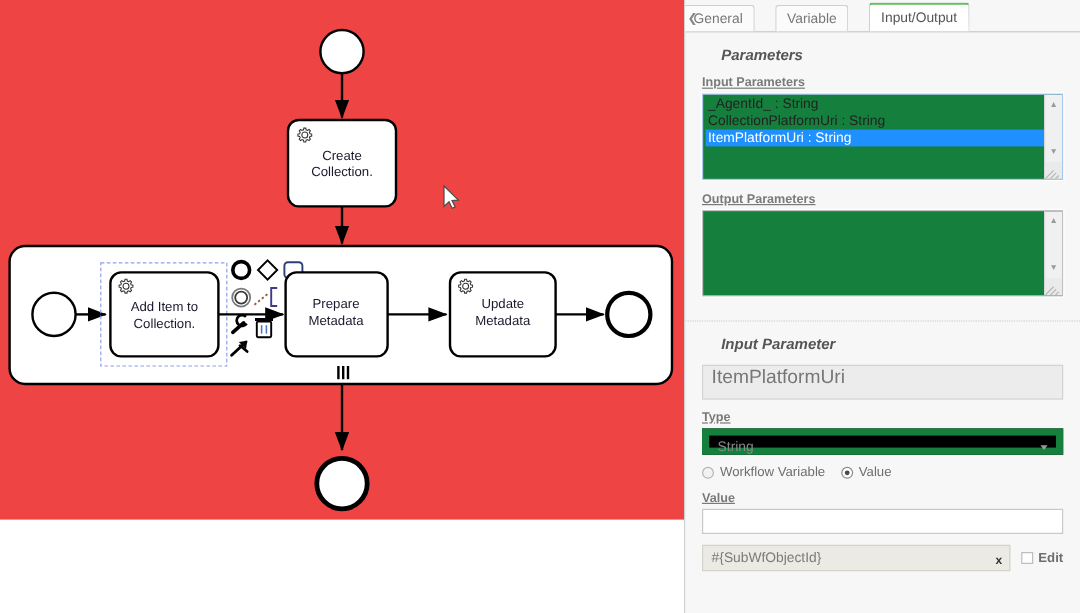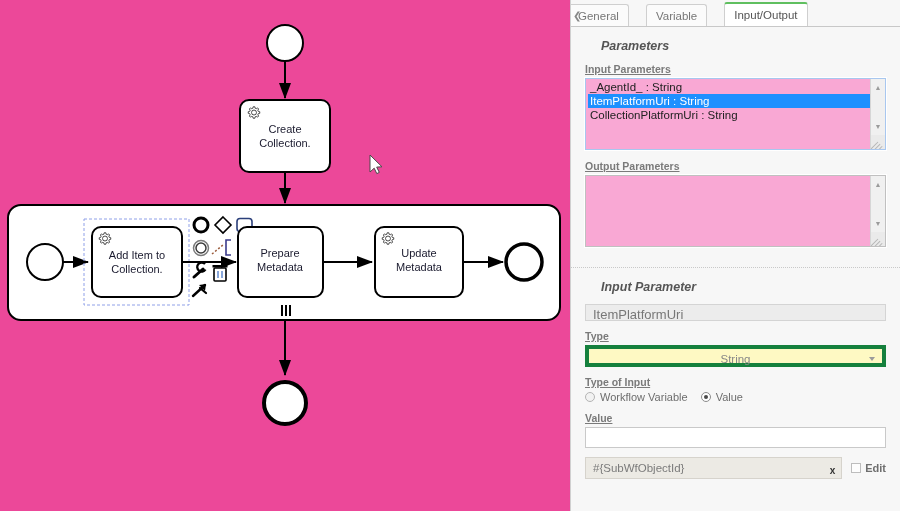--- a/index.html
+++ b/index.html
@@ -3,22 +3,22 @@
 <meta charset="utf-8">
 <style>
   html,body{margin:0;padding:0;}
   body{
     width:900px;height:511px;overflow:hidden;
     font-family:"Liberation Sans",sans-serif;
     background:#ffffff;position:relative;
   }
   
   #canvas{
-    position:absolute;left:0;top:0;width:570px;height:511px;
-    background:#ec4899;overflow:hidden;
+    position:absolute;left:0;top:0;width:570px;height:433px;
+    background:#ef4444;overflow:hidden;
   }
   #canvas svg{display:block;}
   .bpmn-label{
     font-family:"Liberation Sans",sans-serif;
     font-size:11px;fill:#1a1a2e;text-anchor:middle;
   }
   
   #panel{
     position:absolute;left:570px;top:0;width:330px;height:511px;
     background:#f7f7f7;border-left:1px solid #d0d0d0;
@@ -61,21 +61,21 @@
     font-size:12.5px;font-style:italic;font-weight:bold;
     color:#555;margin:4px 0 10px 16px;
   }
   .field-label{
     font-size:10.5px;font-weight:bold;color:#7a7a7a;
     margin:0 0 3px 0;
     text-decoration:underline;
   }
   .listbox{
     width:100%;height:72px;box-sizing:border-box;
-    background:#f9a8d4;border:1px solid #a8c7ef;
+    background:#15803d;border:1px solid #a8c7ef;
     position:relative;overflow:hidden;margin-bottom:10px;
     outline:1px solid #ffffff;
   }
   .listbox.plain{border:1px solid #c0c0c0;}
   .listbox .list-inner{
     position:absolute;left:0;top:0;right:15px;bottom:0;
     padding:1px 0 0 2px;
   }
   .list-item{
     font-size:11.5px;color:#222;line-height:14px;
@@ -100,38 +100,38 @@
     overflow:hidden;
   }
   .grip i{
     position:absolute;right:1px;bottom:1px;width:14px;height:1px;
     background:#b5b5b5;transform-origin:right bottom;
   }
   .divider{
     border-top:1px dotted #c9c9c9;margin:0;height:0;
   }
   .input-ro{
-    width:100%;height:17px;box-sizing:border-box;
+    width:100%;height:29px;box-sizing:border-box;
     background:#ececec;border:1px solid #d4d4d4;
-    font-size:13px;color:#777;
+    font-size:16px;color:#777;
     padding:0 7px;line-height:19px;
     margin-bottom:9px;
   }
   .input-wh{
     width:100%;height:21px;box-sizing:border-box;
     background:#ffffff;border:1px solid #c9c9c9;
     font-size:11.5px;color:#444;
     padding:0 7px;line-height:19px;
     margin-bottom:9px;
   }
   .select-ro{
     position:relative;width:100%;height:22px;box-sizing:border-box;
-    background:#fef9c3;border:4px solid #15803d;
+    background:#000000;border:6px solid #15803d;
     font-size:11.5px;color:#888;
-    padding:0 7px;line-height:20px;margin-bottom:9px;text-align:center;
+    padding:0 7px;line-height:20px;margin-bottom:9px;
   }
   .select-ro .caret{
     position:absolute;right:7px;top:8px;
     width:0;height:0;border-left:3.5px solid transparent;
     border-right:3.5px solid transparent;border-top:4px solid #9b9b9b;
   }
   .radio-row{display:flex;align-items:center;margin:1px 0 9px 0;}
   .radio{
     width:10px;height:10px;border-radius:50%;
     border:1px solid #b4b4b4;background:#f2f2f2;
@@ -326,22 +326,22 @@
 
   <div class="panel-body">
 
     <div class="section">
       <div class="section-title">Parameters</div>
 
       <div class="field-label">Input Parameters</div>
       <div class="listbox">
         <div class="list-inner">
           <div class="list-item">_AgentId_ : String</div>
+          <div class="list-item">CollectionPlatformUri : String</div>
           <div class="list-item selected">ItemPlatformUri : String</div>
-          <div class="list-item">CollectionPlatformUri : String</div>
         </div>
         <div class="sb">
           <div class="arrow up">▲</div>
           <div class="arrow dn">▼</div>
         </div>
         <div class="grip">
           <i style="transform:rotate(-45deg) translateY(-2px)"></i>
           <i style="transform:rotate(-45deg) translateY(-5px)"></i>
           <i style="transform:rotate(-45deg) translateY(-8px)"></i>
         </div>
@@ -368,21 +368,20 @@
       <div class="section-title">Input Parameter</div>
 
       <div class="input-ro">ItemPlatformUri</div>
 
       <div class="field-label">Type</div>
       <div class="select-ro">
         <span>String</span>
         <span class="caret"></span>
       </div>
 
-      <div class="field-label">Type of Input</div>
       <div class="radio-row">
         <span class="radio"></span>
         <span class="radio-lbl">Workflow Variable</span>
         <span class="radio on"></span>
         <span class="radio-lbl">Value</span>
       </div>
 
       <div class="field-label">Value</div>
       <div class="input-wh"></div>
 

